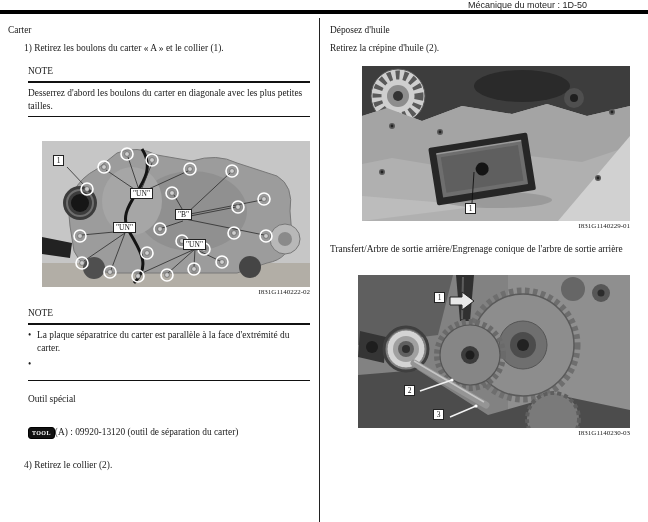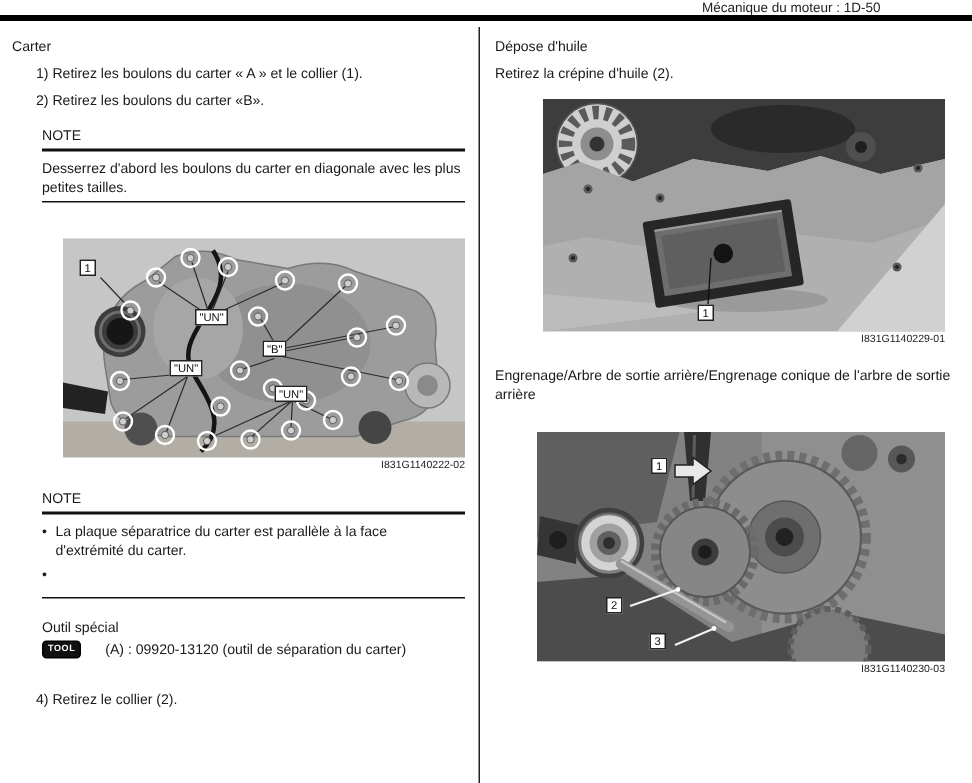--- a/index.html
+++ b/index.html
@@ -14,39 +14,39 @@
   }
   .page { position: absolute; left: 0; top: 0; width: 596px; height: 522px; background: #fff; }
 
   .hdr-title {
     position: absolute; top: 0; right: 9px;
     font-size: 9px; line-height: 10px; color: #222;
   }
   .hdr-rule { position: absolute; top: 10px; left: 0; width: 648px; height: 4px; background: #000; }
   .col-divider { position: absolute; top: 18px; bottom: 0; left: 319px; width: 1px; background: #222; }
 
-  .col { position: absolute; top: 18px; font-size: 9.4px; line-height: 13px; }
+  .col { position: absolute; top: 18px; font-size: 9.4px; line-height: 13px; font-family: Liberation Serif, serif; }
   .col-left  { left: 8px;  width: 304px; }
   .col-right { left: 330px; width: 312px; }
 
   .sec-title { margin-top: 6px; }
   .step { margin-top: 5px; padding-left: 14px; text-indent: -10px; margin-left: 12px; }
   .step-4 { margin-top: 20px; }
   .plain { margin-top: 5px; }
 
   .note { margin: 10px 0 0 20px; width: 282px; }
   .rule { height: 1.5px; background: #111; margin: 3px 0 4px 0; }
   .note-label { margin-bottom: 1px; }
   .note-text { margin-bottom: 2px; }
   .bullet-row { display: flex; margin: 3px 0 1px 0; }
   .bullet-dot { width: 9px; flex: none; }
   .bullet-text { max-width: 256px; }
 
   .tool { margin: 12px 0 0 20px; }
-  .tool-line { margin-top: 2px; display: flex; align-items: flex-end; gap: 16px; }
+  .tool-line { margin-top: 20px; display: flex; align-items: flex-end; gap: 0; }
   .tool-badge {
     background: #111; color: #fff; font-size: 6px; font-weight: bold;
     line-height: 8px; padding: 1px 3px; border-radius: 3px; letter-spacing: .4px;
     border: 1px solid #000; flex: none;
   }
 
   .figure { position: relative; background: #c6c6c6; overflow: hidden; }
   .fig1 { width: 268px; height: 146px; margin: 24px 0 0 34px; }
   .fig2 { width: 268px; height: 155px; margin: 11px 0 0 32px; }
   .fig3 { width: 272px; height: 153px; margin: 19px 0 0 28px; }
@@ -70,21 +70,20 @@
 
 <div class="page">
 
   <div class="hdr-title">Mécanique du moteur : 1D-50</div>
   <div class="hdr-rule"></div>
   <div class="col-divider"></div>
 
   <div class="col col-left">
     <div class="sec-title">Carter</div>
     <div class="step">1) Retirez les boulons du carter « A » et le collier (1).</div>
-    <div class="step">2) Retirez les boulons du carter «B».</div>
 
     <div class="note">
       <div class="note-label">NOTE</div>
       <div class="rule"></div>
       <div class="note-text">Desserrez d'abord les boulons du carter en diagonale avec les plus petites tailles.</div>
       <div class="rule"></div>
     </div>
 
     <div class="figure fig1">
       <svg width="268" height="146" viewBox="0 0 268 146">
@@ -240,21 +239,21 @@
       <div class="tool-line">
         <span class="tool-badge">TOOL</span>
         <span>(A) : 09920-13120 (outil de séparation du carter)</span>
       </div>
     </div>
 
     <div class="step step-4">4) Retirez le collier (2).</div>
   </div>
 
   <div class="col col-right">
-    <div class="sec-title">Dépose d'huile</div>
+    <div class="sec-title">Déposez d'huile</div>
     <div class="plain">Retirez la crépine d'huile (2).</div>
 
     <div class="figure fig2">
       <svg width="268" height="155" viewBox="0 0 268 155">
         <rect width="268" height="155" fill="#b0b0b0"></rect>
         <path d="M0,0 H268 V40 L225,50 L185,38 L150,48 L100,40 L60,55 L25,42 L0,50 Z" fill="#3d3d3d"></path>
         <ellipse cx="160" cy="20" rx="48" ry="16" fill="#2a2a2a"></ellipse>
         <circle cx="212" cy="32" r="10" fill="#4f4f4f"></circle>
         <circle cx="212" cy="32" r="4" fill="#1f1f1f"></circle>
         <circle cx="36" cy="30" r="27" fill="#cfcfcf" stroke="#555" stroke-width="1"></circle>
@@ -283,21 +282,21 @@
           <rect x="81" y="85" width="78" height="36" fill="#5f5f5f"></rect>
           <circle cx="120" cy="103" r="6.5" fill="#141414"></circle>
           <line x1="77" y1="81" x2="163" y2="81" stroke="#9a9a9a" stroke-width="1.5"></line>
         </g>
         <line x1="112" y1="106" x2="110" y2="137" stroke="#111" stroke-width="0.9"></line>
       </svg>
       <div class="co" style="left:103px; top:137px;">1</div>
     </div>
     <div class="fig-caption capw2">I831G1140229-01</div>
 
-    <div class="sec2-title">Engrenage/Arbre de sortie arrière/Engrenage conique de l'arbre de sortie arrière</div>
+    <div class="sec2-title">Transfert/Arbre de sortie arrière/Engrenage conique de l'arbre de sortie arrière</div>
 
     <div class="figure fig3">
       <svg width="272" height="153" viewBox="0 0 272 153">
         <rect width="272" height="153" fill="#828282"></rect>
         <rect x="150" width="122" height="153" fill="#8f8f8f"></rect>
         <polygon points="0,0 95,0 80,60 0,70" fill="#5f5f5f"></polygon>
         <path d="M0,100 L60,95 L130,140 L200,120 L272,135 V153 H0 Z" fill="#4c4c4c"></path>
         <circle cx="215" cy="14" r="12" fill="#666"></circle>
         <circle cx="243" cy="18" r="9" fill="#575757"></circle>
         <circle cx="243" cy="18" r="3.5" fill="#2c2c2c"></circle>

